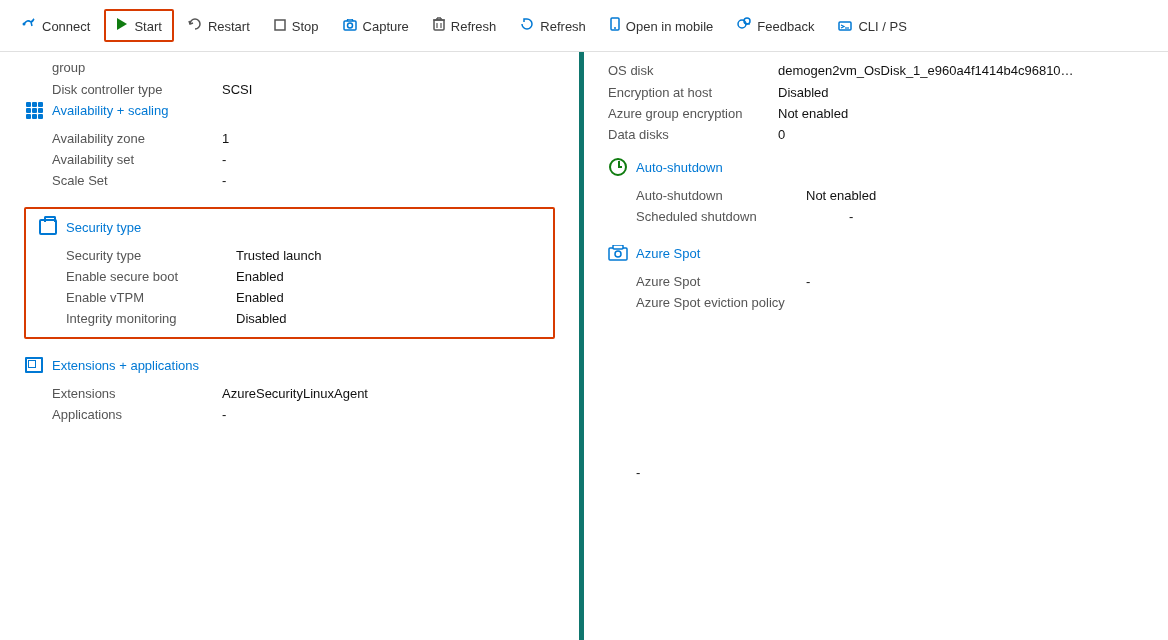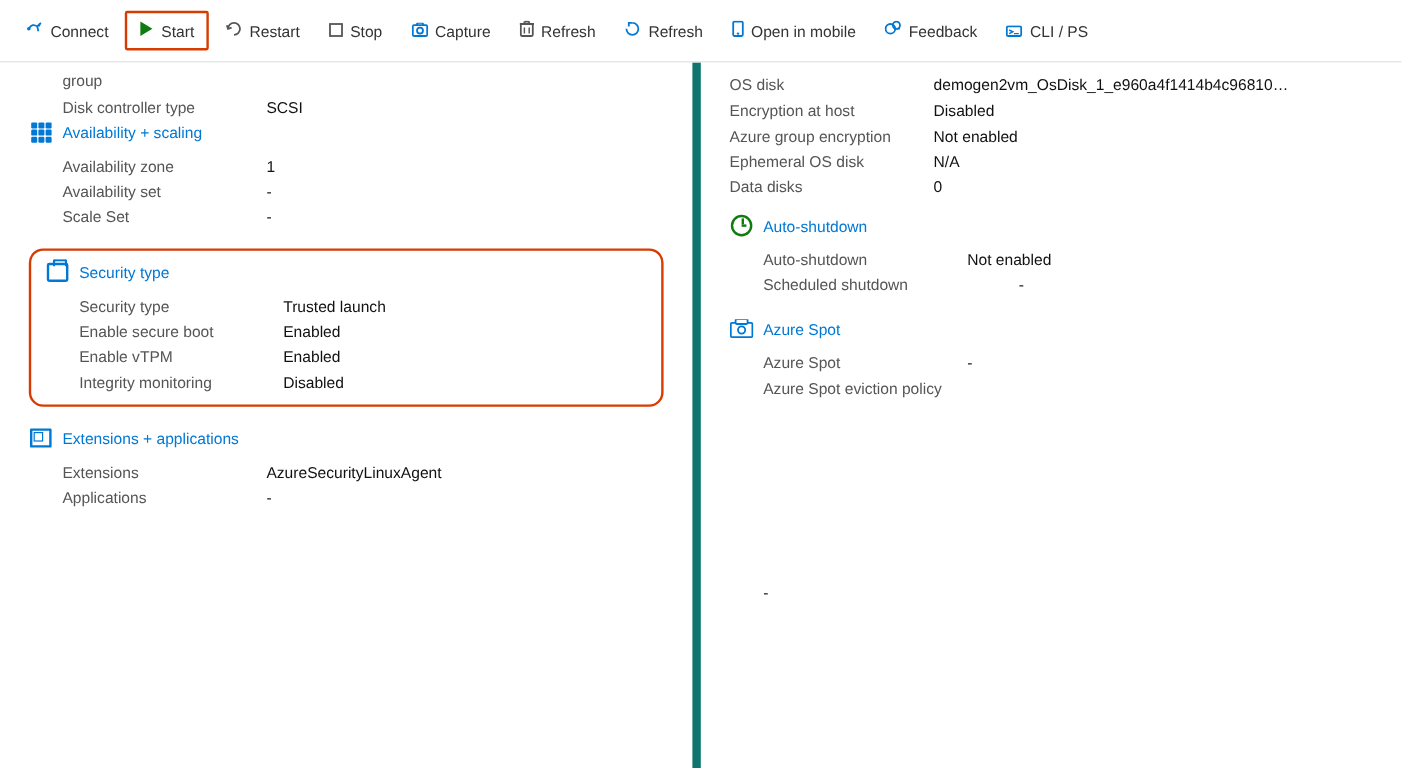--- a/index.html
+++ b/index.html
@@ -47,21 +47,21 @@
     .content {
       display: flex;
       height: calc(640px - 52px);
       overflow-y: auto;
     }
 
     
     .left-panel {
       flex: 0 0 50%;
       padding: 8px 24px 16px 24px;
-      border-right: 7px solid #0f766e;
+      border-right: 5px solid #0f766e;
     }
 
     
     .right-panel {
       flex: 0 0 50%;
       padding: 8px 24px 16px 24px;
     }
 
     
     .section {
@@ -114,21 +114,21 @@
       max-width: 300px;
       overflow: hidden;
       text-overflow: ellipsis;
       white-space: nowrap;
       display: inline-block;
     }
 
     
     .security-section {
       border: 2px solid #d83b01;
-      border-radius: 12px;
+      border-radius: 2px;
       padding: 8px 12px;
       margin-bottom: 16px;
     }
 
     
     .partial-text {
       font-size: 13px;
       color: #555;
       padding-left: 28px;
       padding-bottom: 4px;
@@ -410,24 +410,20 @@
     </div>
 
     <div class="prop-row" style="padding-left:0;">
       <span class="prop-label">Encryption at host</span>
       <span class="prop-value">Disabled</span>
     </div>
     <div class="prop-row" style="padding-left:0;">
       <span class="prop-label">Azure group encryption</span>
       <span class="prop-value">Not enabled</span>
     </div>
-    <div class="prop-row" style="padding-left:0;">
-      <span class="prop-label">Ephemeral OS disk</span>
-      <span class="prop-value">N/A</span>
-    </div>
     <div class="prop-row" style="padding-left:0; margin-bottom: 12px;">
       <span class="prop-label">Data disks</span>
       <span class="prop-value">0</span>
     </div>
 
     <div class="section">
       <div class="section-header">
         <div class="section-icon">
           <div class="clock-icon"></div>
         </div>

